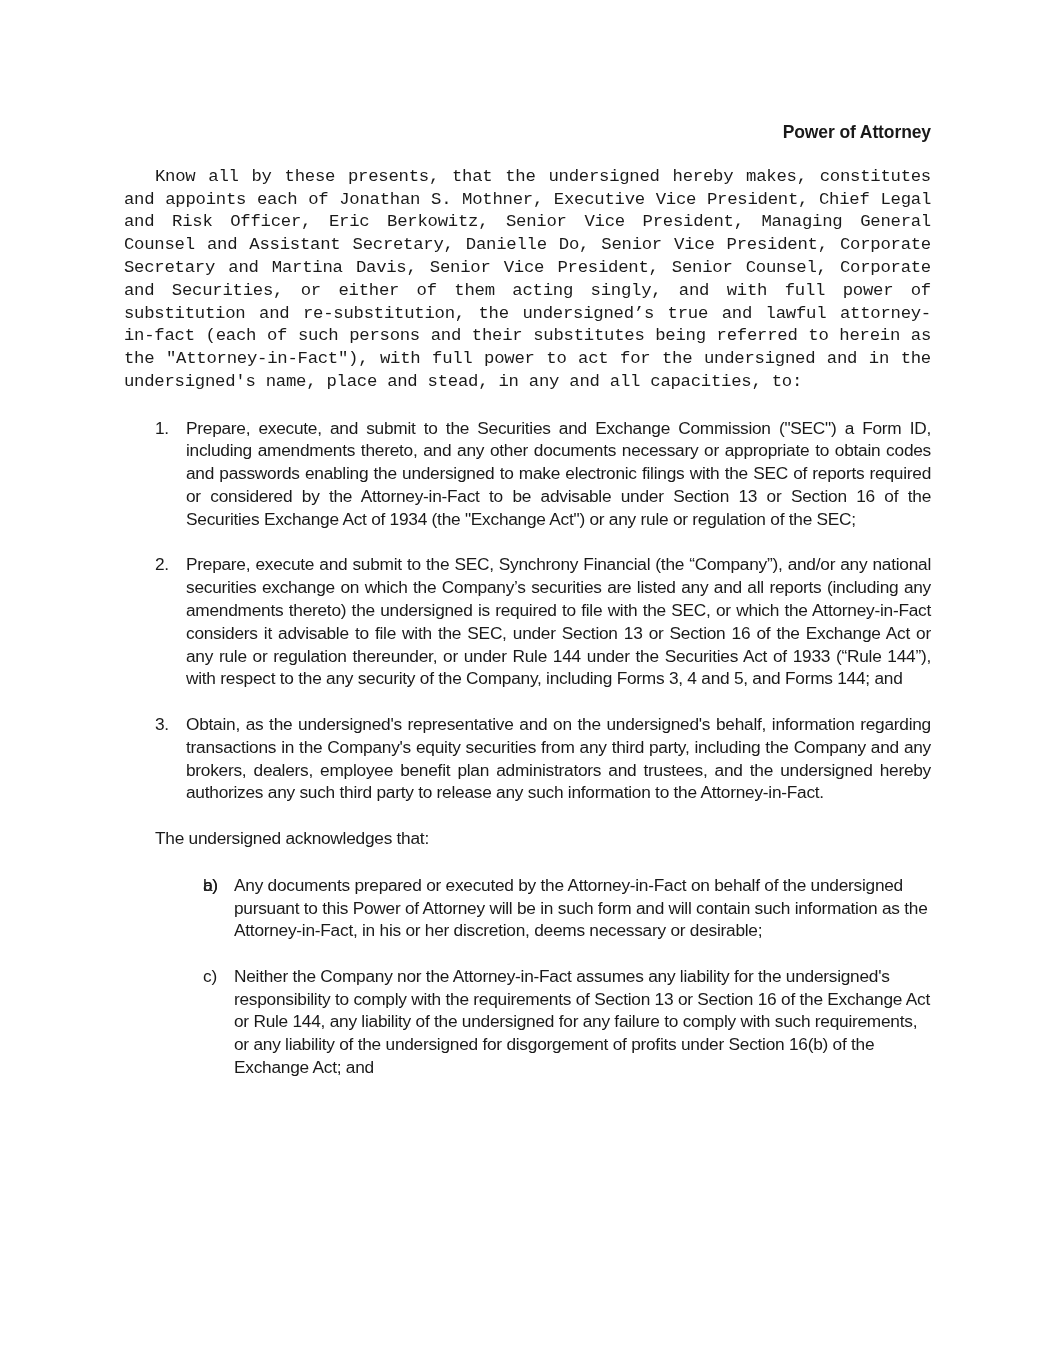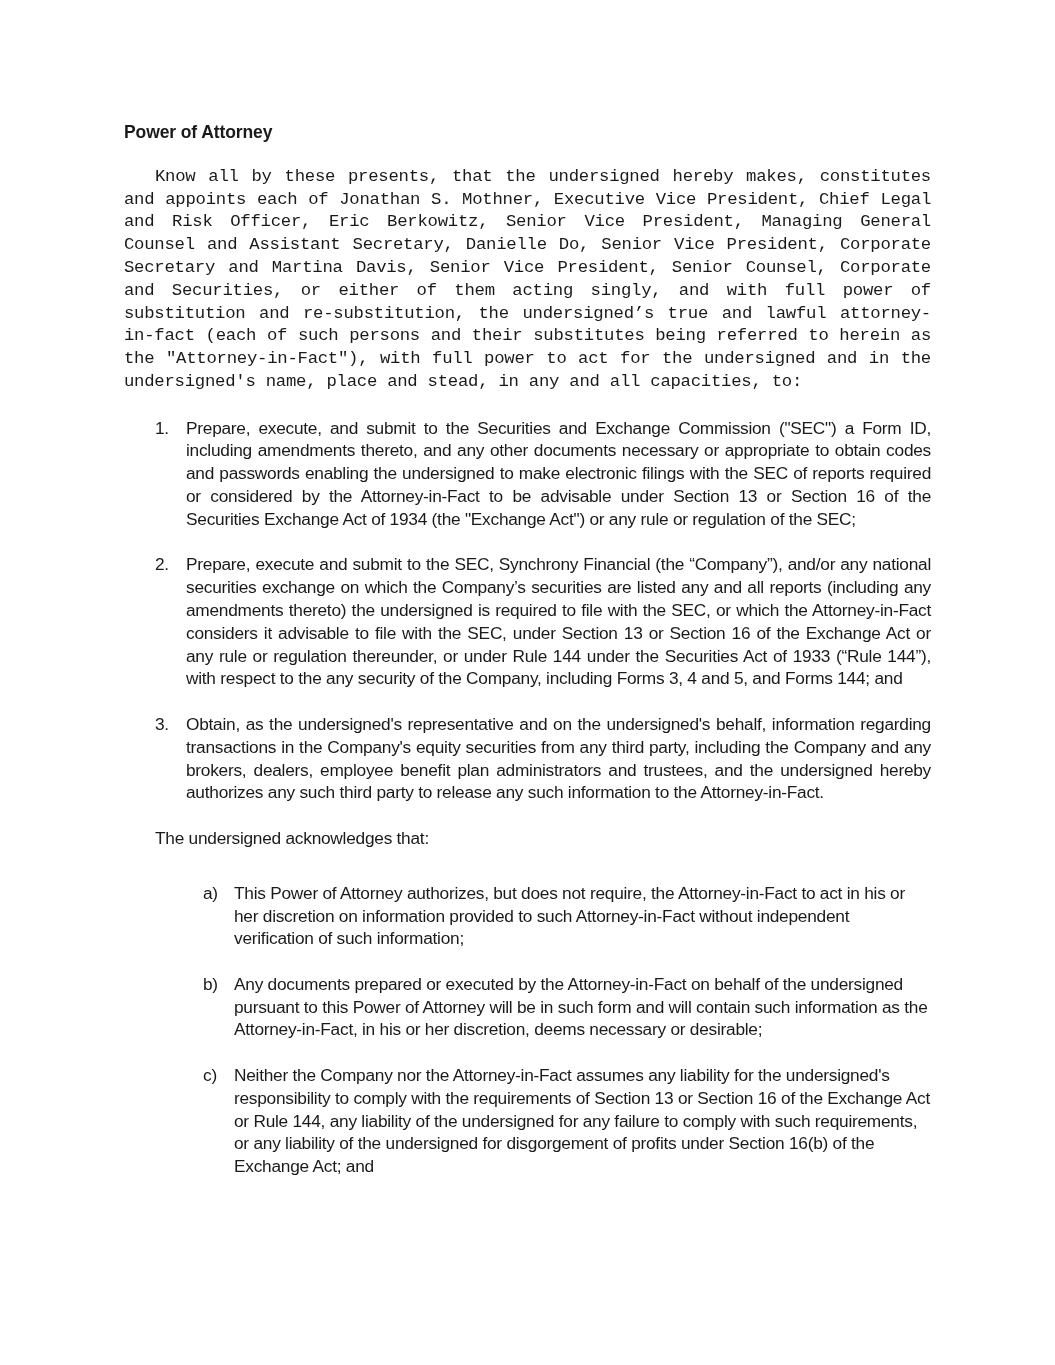--- a/index.html
+++ b/index.html
@@ -3,26 +3,26 @@
 <meta charset="utf-8">
 <style>
   html, body { margin: 0; padding: 0; background: #ffffff; }
   body { width: 1055px; height: 1365px; position: relative; overflow: hidden; }
   .page {
     position: absolute; left: 124px; top: 121px; width: 807px;
     font-family: "Liberation Sans", sans-serif;
     font-size: 17.3px; line-height: 22.8px; color: #1a1a1a;
     letter-spacing: -0.25px;
   }
-  .title { text-align: left; font-weight: bold; font-size: 17.5px; margin: 0 0 22px 0; letter-spacing: -0.1px; }
+  .title { text-align: right; font-weight: bold; font-size: 17.5px; margin: 0 0 22px 0; letter-spacing: -0.1px; }
   .intro { text-align: justify; text-indent: 31px; margin: 0 0 22.8px 0; font-family: Liberation Mono, monospace; }
   .num-list { margin: 0; padding: 0; list-style: none; }
   .num-item { position: relative; padding-left: 62px; text-align: justify; margin-bottom: 22.8px; }
   .num-marker { position: absolute; left: 31px; top: 0; }
-  .ack { margin: 0 0 32px 31px; }
+  .ack { margin: 0 0 24px 31px; }
   .alpha-list { margin: 0; padding: 0; list-style: none; }
   .alpha-item { position: relative; padding-left: 110px; margin-bottom: 22.8px; text-align: left; }
   .alpha-marker { position: absolute; left: 79px; top: 0; }
 </style>
 </head>
 <body>
 
 <div class="page">
   <div class="title">Power of Attorney</div>
 
@@ -41,21 +41,20 @@
       <span class="num-marker">3.</span>
       <span>Obtain, as the undersigned's representative and on the undersigned's behalf, information regarding transactions in the Company's equity securities from any third party, including the Company and any brokers, dealers, employee benefit plan administrators and trustees, and the undersigned hereby authorizes any such third party to release any such information to the Attorney-in-Fact.</span>
     </li>
   </ol>
 
   <p class="ack">The undersigned acknowledges that:</p>
 
   <ol class="alpha-list">
     <li class="alpha-item">
       <span class="alpha-marker">a)</span>
-      <span>This Power of Attorney authorizes, but does not require, the Attorney-in-Fact to act in his or her discretion on information provided to such Attorney-in-Fact without independent verification of such information;</span>
     </li>
     <li class="alpha-item">
       <span class="alpha-marker">b)</span>
       <span>Any documents prepared or executed by the Attorney-in-Fact on behalf of the undersigned pursuant to this Power of Attorney will be in such form and will contain such information as the Attorney-in-Fact, in his or her discretion, deems necessary or desirable;</span>
     </li>
     <li class="alpha-item">
       <span class="alpha-marker">c)</span>
       <span>Neither the Company nor the Attorney-in-Fact assumes any liability for the undersigned's responsibility to comply with the requirements of Section 13 or Section 16 of the Exchange Act or Rule 144, any liability of the undersigned for any failure to comply with such requirements, or any liability of the undersigned for disgorgement of profits under Section 16(b) of the Exchange Act; and</span>
     </li>
   </ol>

